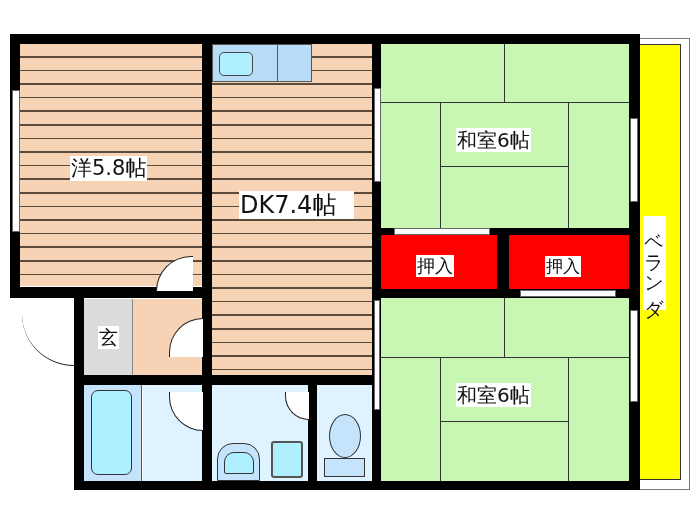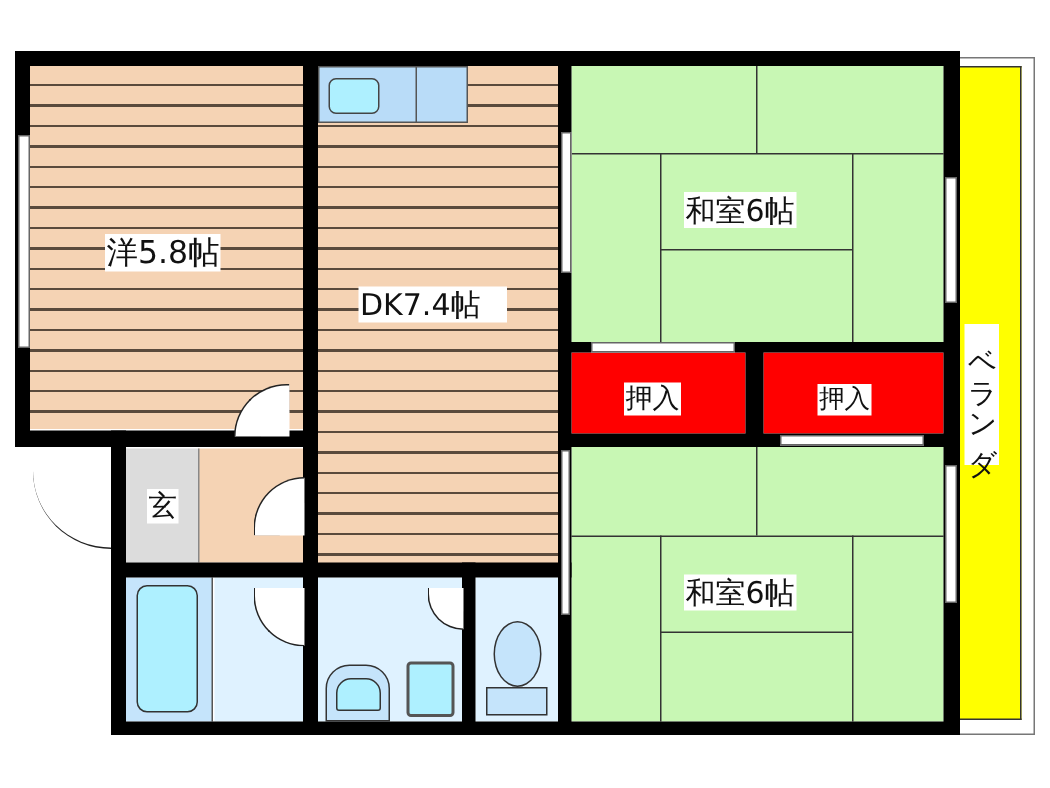--- a/index.html
+++ b/index.html
@@ -87,19 +87,19 @@
 <div class="win" style="left:520px;top:290px;width:94px;height:5px;"></div>
 <div class="win" style="left:374px;top:300px;width:4px;height:108px;"></div>
 
 <div class="door" style="left:22px;top:309px;width:52px;height:56px;border-left:1px solid #222;border-bottom:1px solid #222;border-radius:0 0 0 56px;border-left:none;"></div>
 <div class="door" style="left:156px;top:256px;width:36px;height:34px;border-top:1px solid #222;border-left:1px solid #222;border-radius:36px 0 0 0;"></div>
 <div class="door" style="left:169px;top:318px;width:33px;height:38px;border-top:1px solid #222;border-left:1px solid #222;border-radius:36px 0 0 0;"></div>
 <div class="door" style="left:169px;top:392px;width:33px;height:38px;border-bottom:1px solid #222;border-left:1px solid #222;border-radius:0 0 0 36px;"></div>
 <div class="door" style="left:285px;top:392px;width:23px;height:27px;border-bottom:1px solid #222;border-left:1px solid #222;border-radius:0 0 0 26px;"></div>
 
 <div class="label" style="left:70px;top:156px;font-size:21px;padding:2px 1px;">洋5.8帖</div>
-<div class="label" style="left:239px;top:191px;font-size:20px;padding:2px 18px 2px 1px;">DK7.4帖</div>
+<div class="label" style="left:239px;top:191px;font-size:24px;padding:2px 18px 2px 1px;">DK7.4帖</div>
 <div class="label" style="left:456px;top:128px;font-size:20px;padding:2px 1px;">和室6帖</div>
 <div class="label" style="left:456px;top:383px;font-size:20px;padding:2px 1px;">和室6帖</div>
 <div class="label" style="left:416px;top:255px;font-size:18px;padding:2px 1px;">押入</div>
 <div class="label" style="left:545px;top:256px;font-size:17px;padding:2px 1px;">押入</div>
 <div class="label" style="left:98px;top:326px;font-size:19px;padding:2px 1px;">玄</div>
 <div class="label" style="left:643px;top:216px;font-size:19px;padding:4px 2px;writing-mode:vertical-rl;">ベランダ</div>
 
 </body></html>

